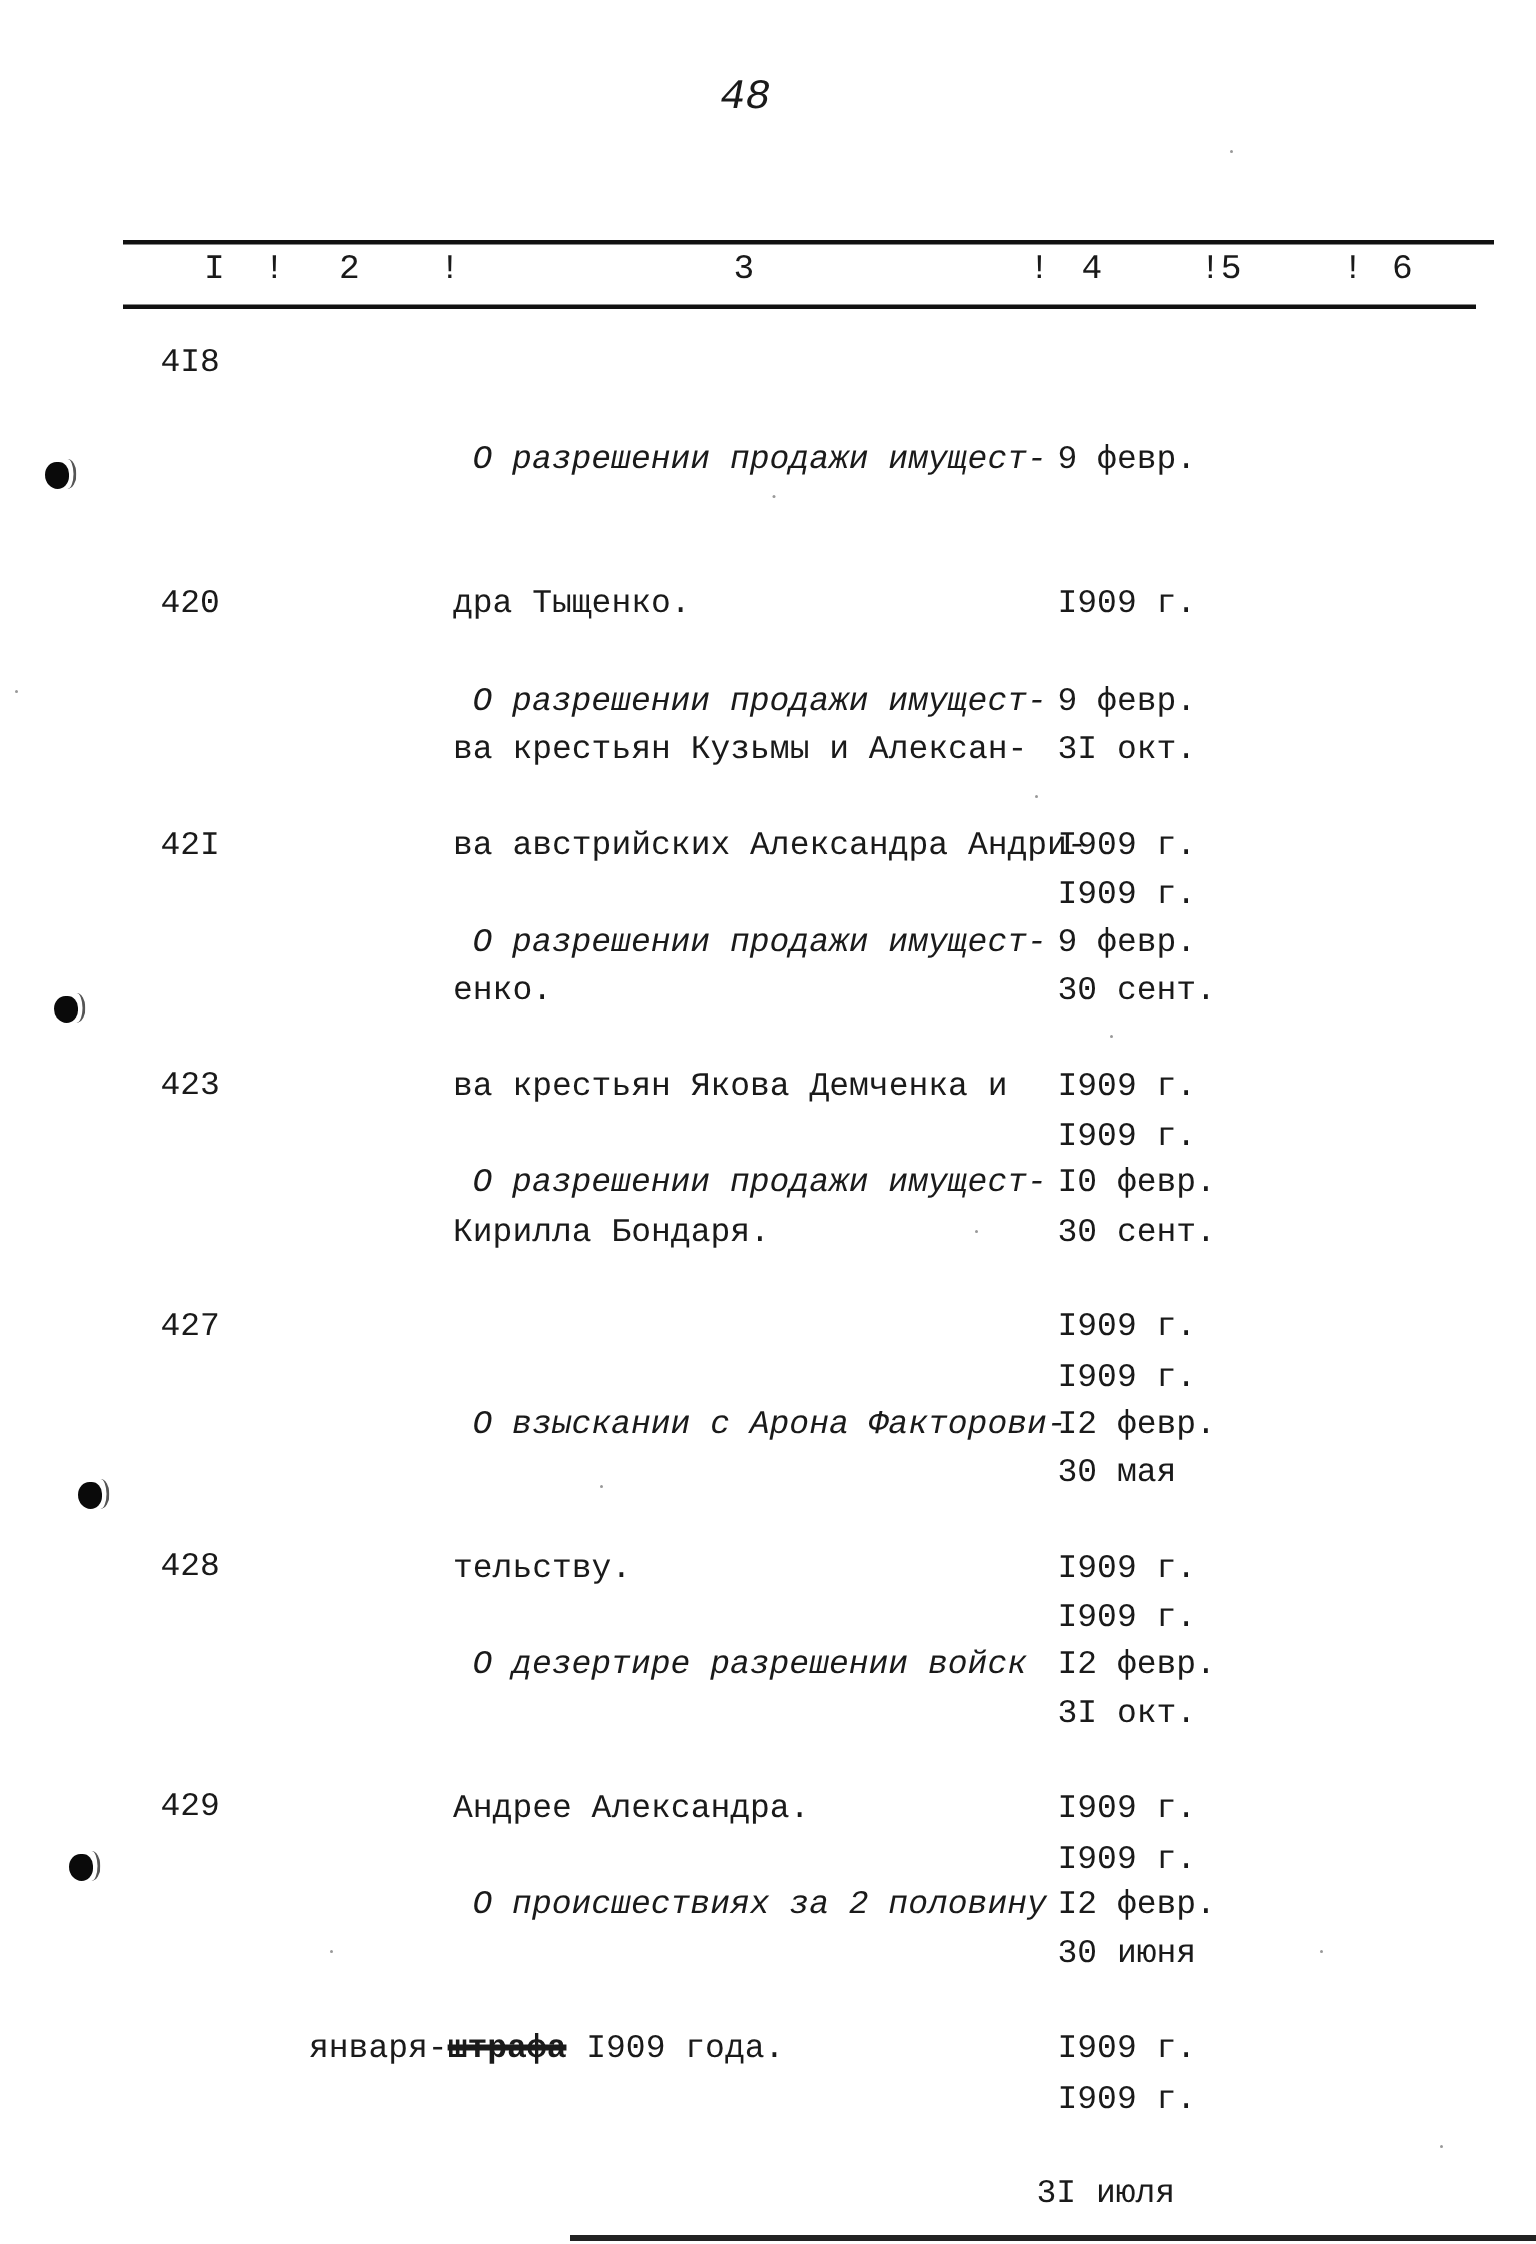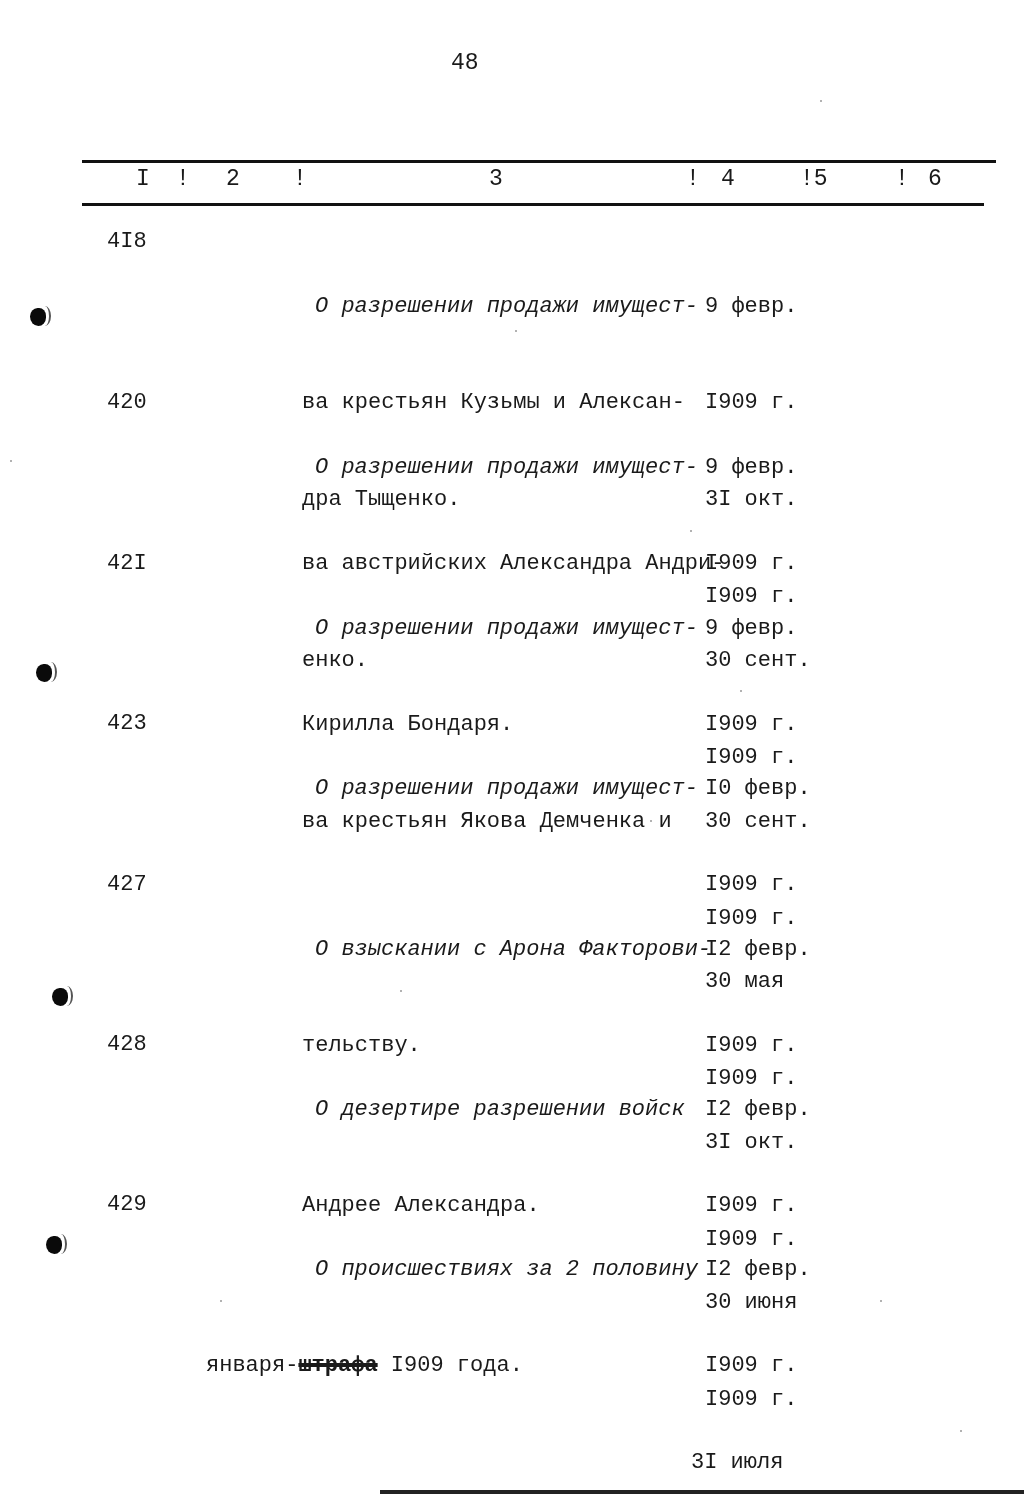--- a/index.html
+++ b/index.html
@@ -10,24 +10,25 @@
     body {
       width: 1024px;
       height: 1496px;
       position: relative;
       overflow: hidden;
       font-family: "Liberation Mono", "DejaVu Sans Mono", monospace;
       color: #1a1a1a;
     }
     .page-number {
       position: absolute;
-      left: 451px;
+      left: 480px;
       top: 50px;
-      font-size: 23px;
+      font-size: 28px;
       letter-spacing: 0px;
+      font-style: italic;
     }
     .rule {
       position: absolute;
       background: #111;
     }
     .rule-top { left: 82px; top: 160px; width: 914px; height: 3px; }
     .rule-mid { left: 82px; top: 203px; width: 902px; height: 3px; }
     .rule-bottom { left: 380px; top: 1490px; width: 644px; height: 4px; background: #222; }
 
     .header-row {
@@ -123,22 +124,22 @@
     <span style="left:895px">!</span>
     <span style="left:928px">6</span>
   </div>
 
   <div class="rule rule-mid"></div>
 
   <div class="entry" style="top:226px">
     <span class="num">4I8</span>
     <span class="desc">
       <span class="line first">О разрешении продажи имущест-</span>
+      <span class="line">дра Тыщенко.</span>
       <span class="line">ва крестьян Кузьмы и Алексан-</span>
-      <span class="line">дра Тыщенко.</span>
     </span>
     <span class="dates">
       <span class="line">9 февр.</span>
       <span class="line">I909 г.</span>
       <span class="line">3I окт.</span>
       <span class="line">I909 г.</span>
     </span>
   </div>
 
   <div class="entry" style="top:387px">
@@ -153,22 +154,22 @@
       <span class="line" style="padding-left:0">I909 г.</span>
       <span class="line">30 сент.</span>
       <span class="line">I909 г.</span>
     </span>
   </div>
 
   <div class="entry" style="top:548px">
     <span class="num">42I</span>
     <span class="desc">
       <span class="line first">О разрешении продажи имущест-</span>
+      <span class="line">ва крестьян Якова Демченка и</span>
       <span class="line">Кирилла Бондаря.</span>
-      <span class="line">ва крестьян Якова Демченка и</span>
     </span>
     <span class="dates">
       <span class="line">9 февр.</span>
       <span class="line">I909 г.</span>
       <span class="line">30 сент.</span>
       <span class="line">I909 г.</span>
     </span>
   </div>
 
   <div class="entry" style="top:708px">

